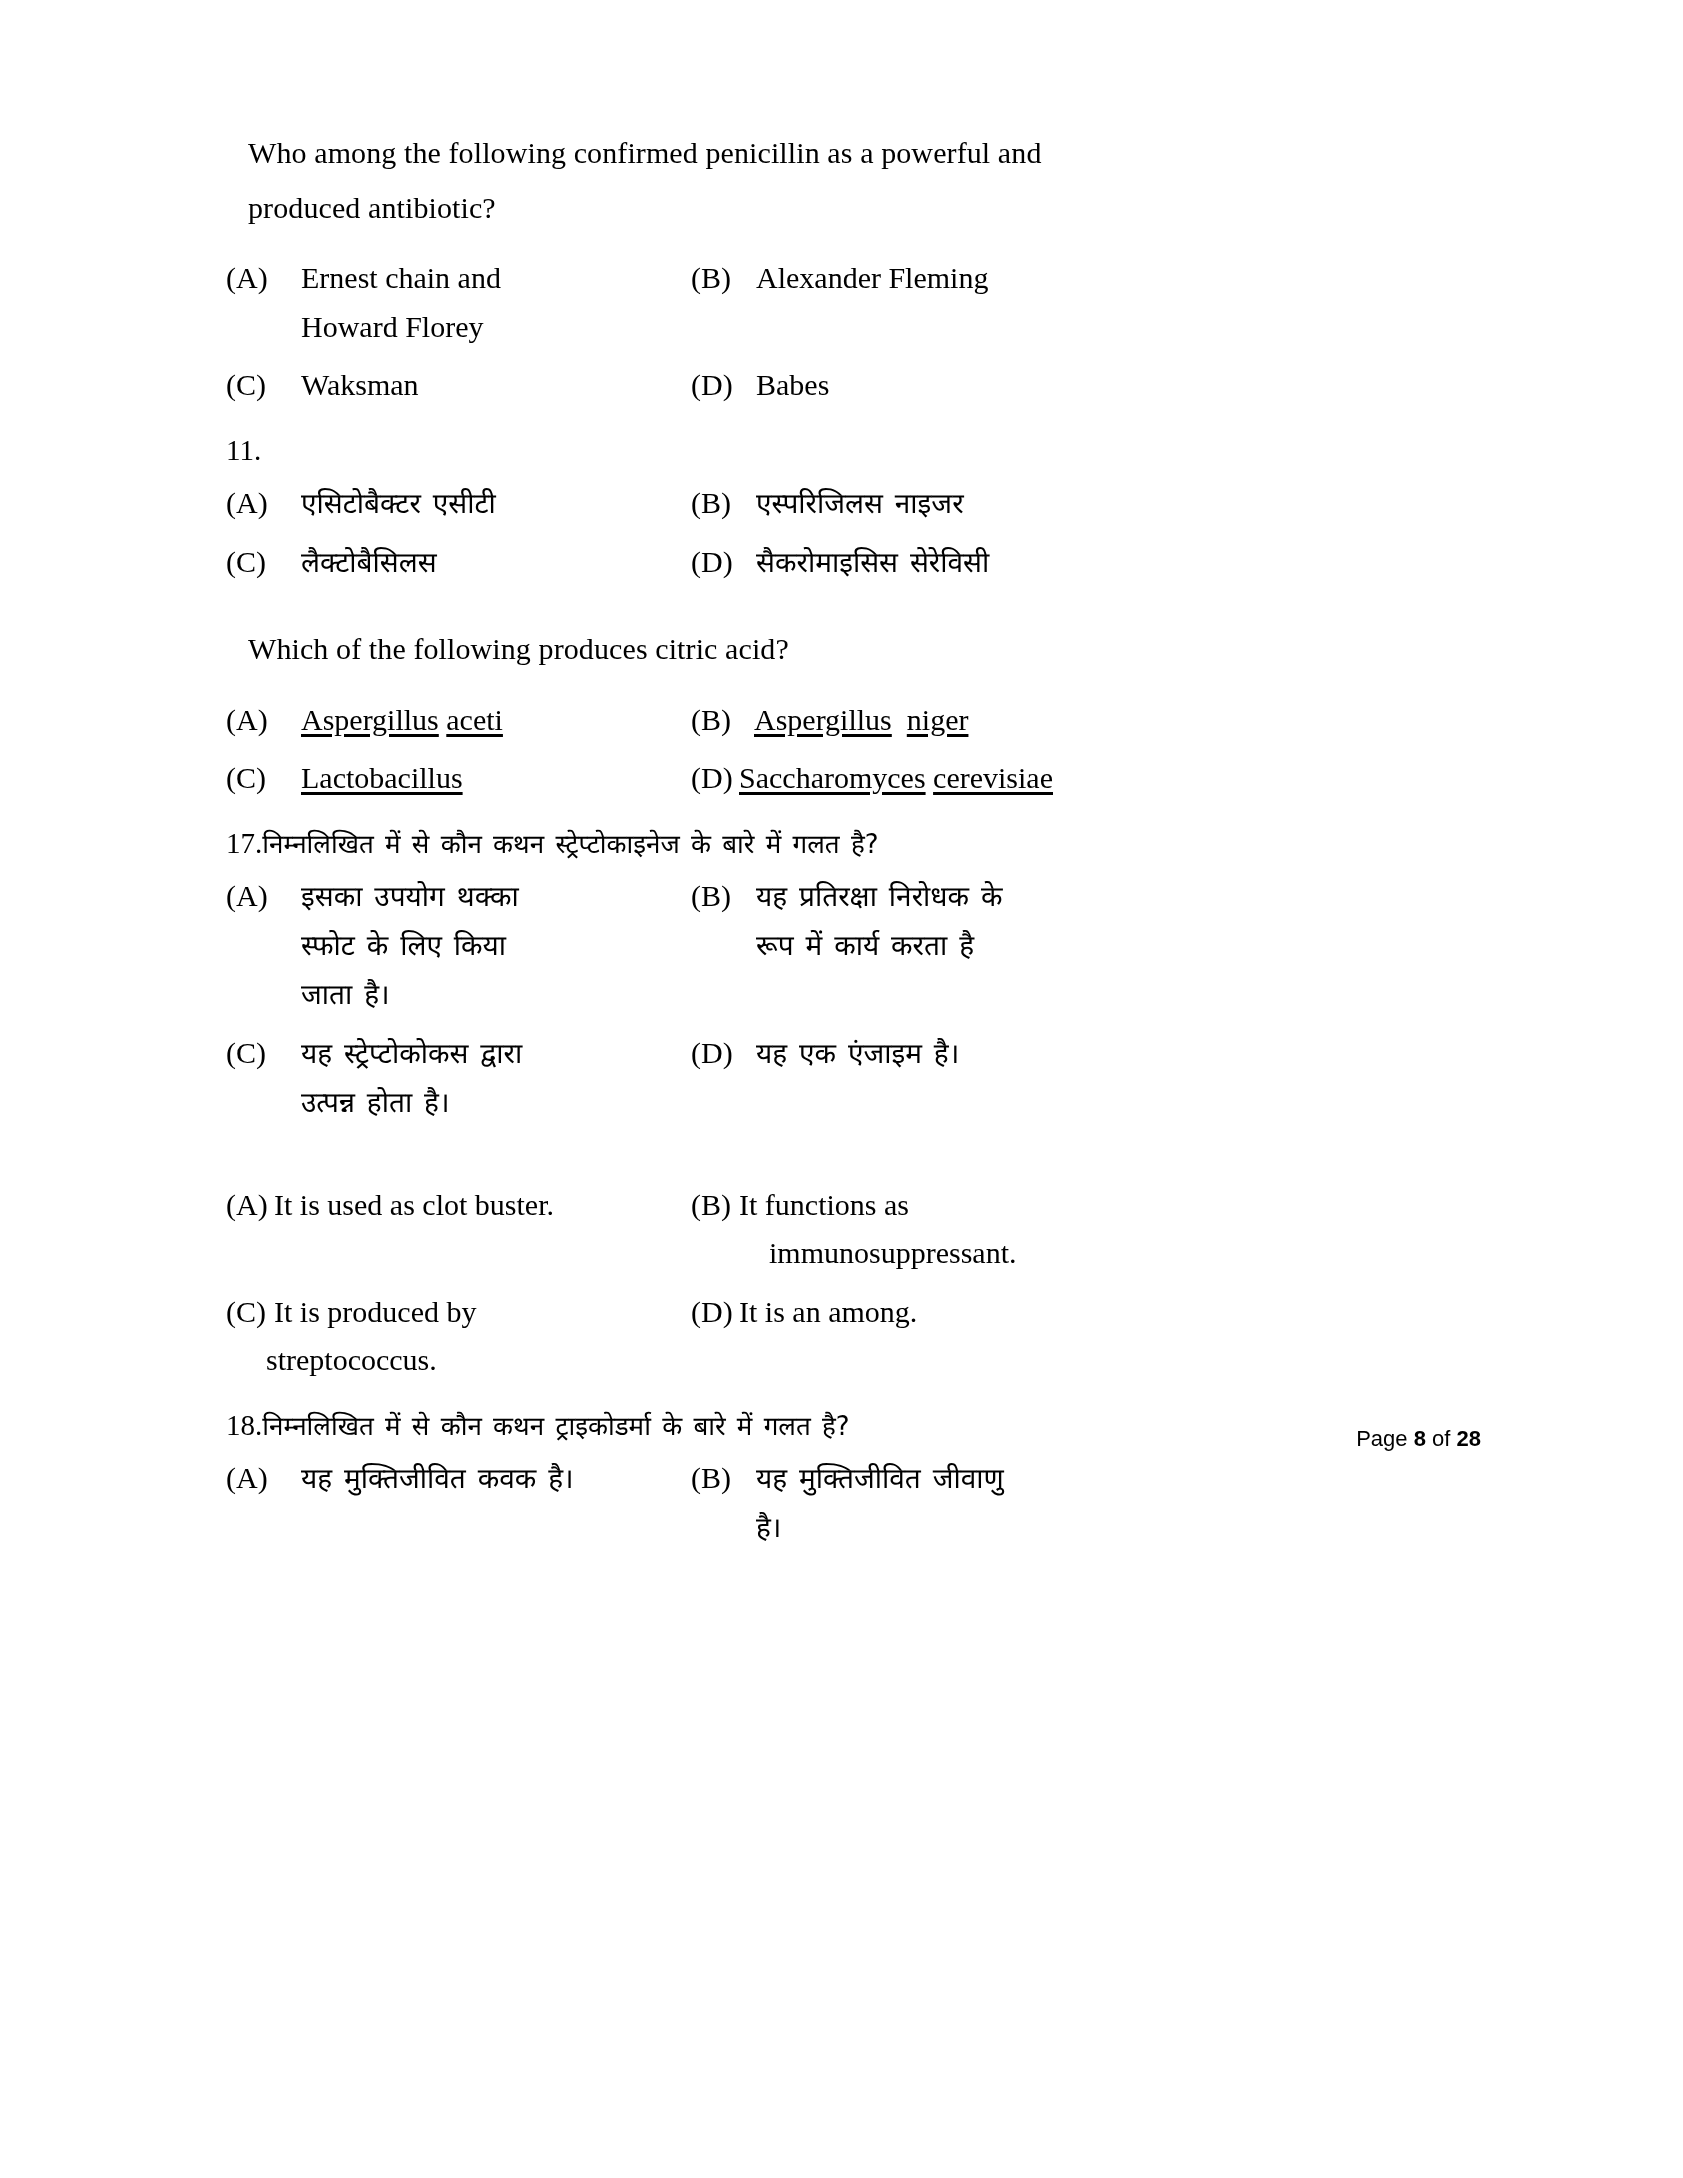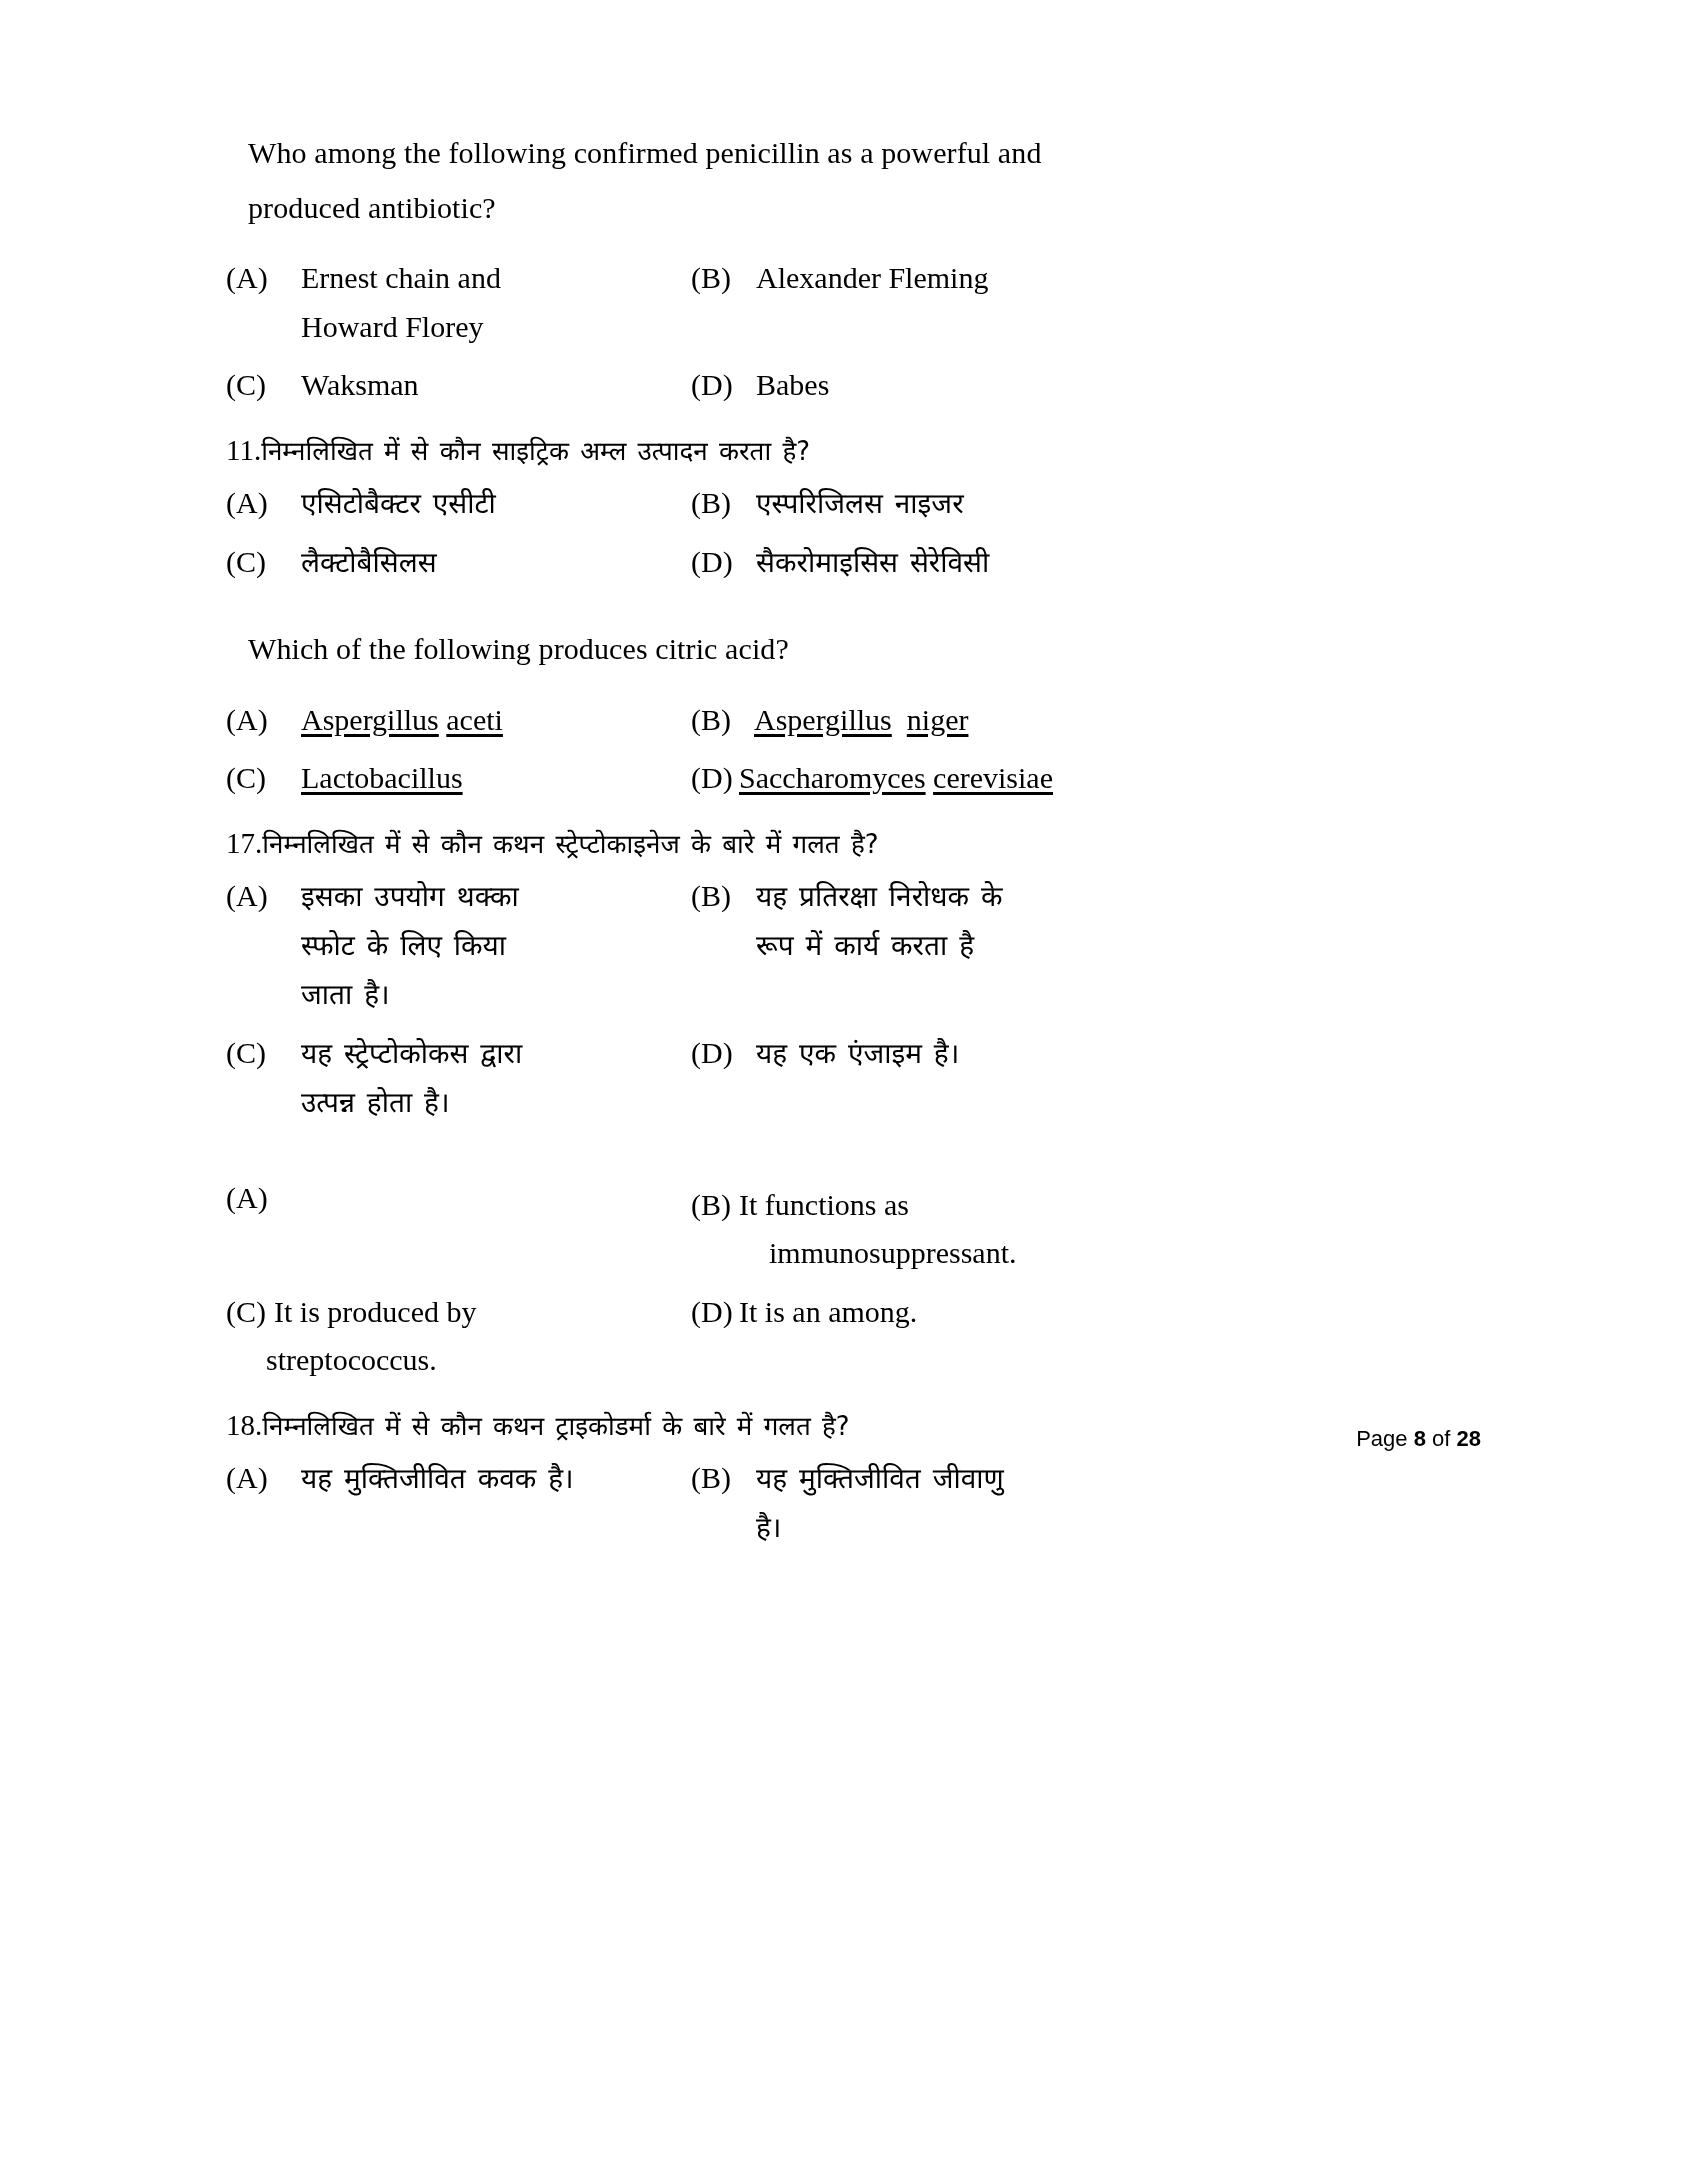--- a/index.html
+++ b/index.html
@@ -142,21 +142,20 @@
         <div class="opt english">
           <span class="lab lab-mid">(D)</span>
           <span class="txt">Babes</span>
         </div>
       </div>
     </div>
 
     <div>
       <div class="q-hindi">
         <span class="qnum">11.</span>
-        <span class="qtext">निम्नलिखित में से कौन साइट्रिक अम्ल उत्पादन करता है?</span>
       </div>
 
       <div class="opts">
         <div class="opt hindi">
           <span class="lab lab-wide">(A)</span>
           <span class="txt">एसिटोबैक्टर एसीटी</span>
         </div>
         <div class="opt hindi">
           <span class="lab lab-mid">(B)</span>
           <span class="txt">एस्परिजिलस नाइजर</span>
@@ -234,20 +233,21 @@
       </div>
 
       <div class="sp-md"></div>
 
 
       <div class="sp-sm"></div>
 
       <div class="opts">
         <div class="opt english">
           <span class="lab lab-tight">(A)</span>
+          <span class="txt">It is used as clot buster.</span>
         </div>
         <div class="opt english">
           <span class="lab lab-tight">(B)</span>
           <span class="txt">
             <span>It functions as</span><br>
             <span style="padding-left:30px">immunosuppressant.</span>
           </span>
         </div>
 
         <div class="opt english">

